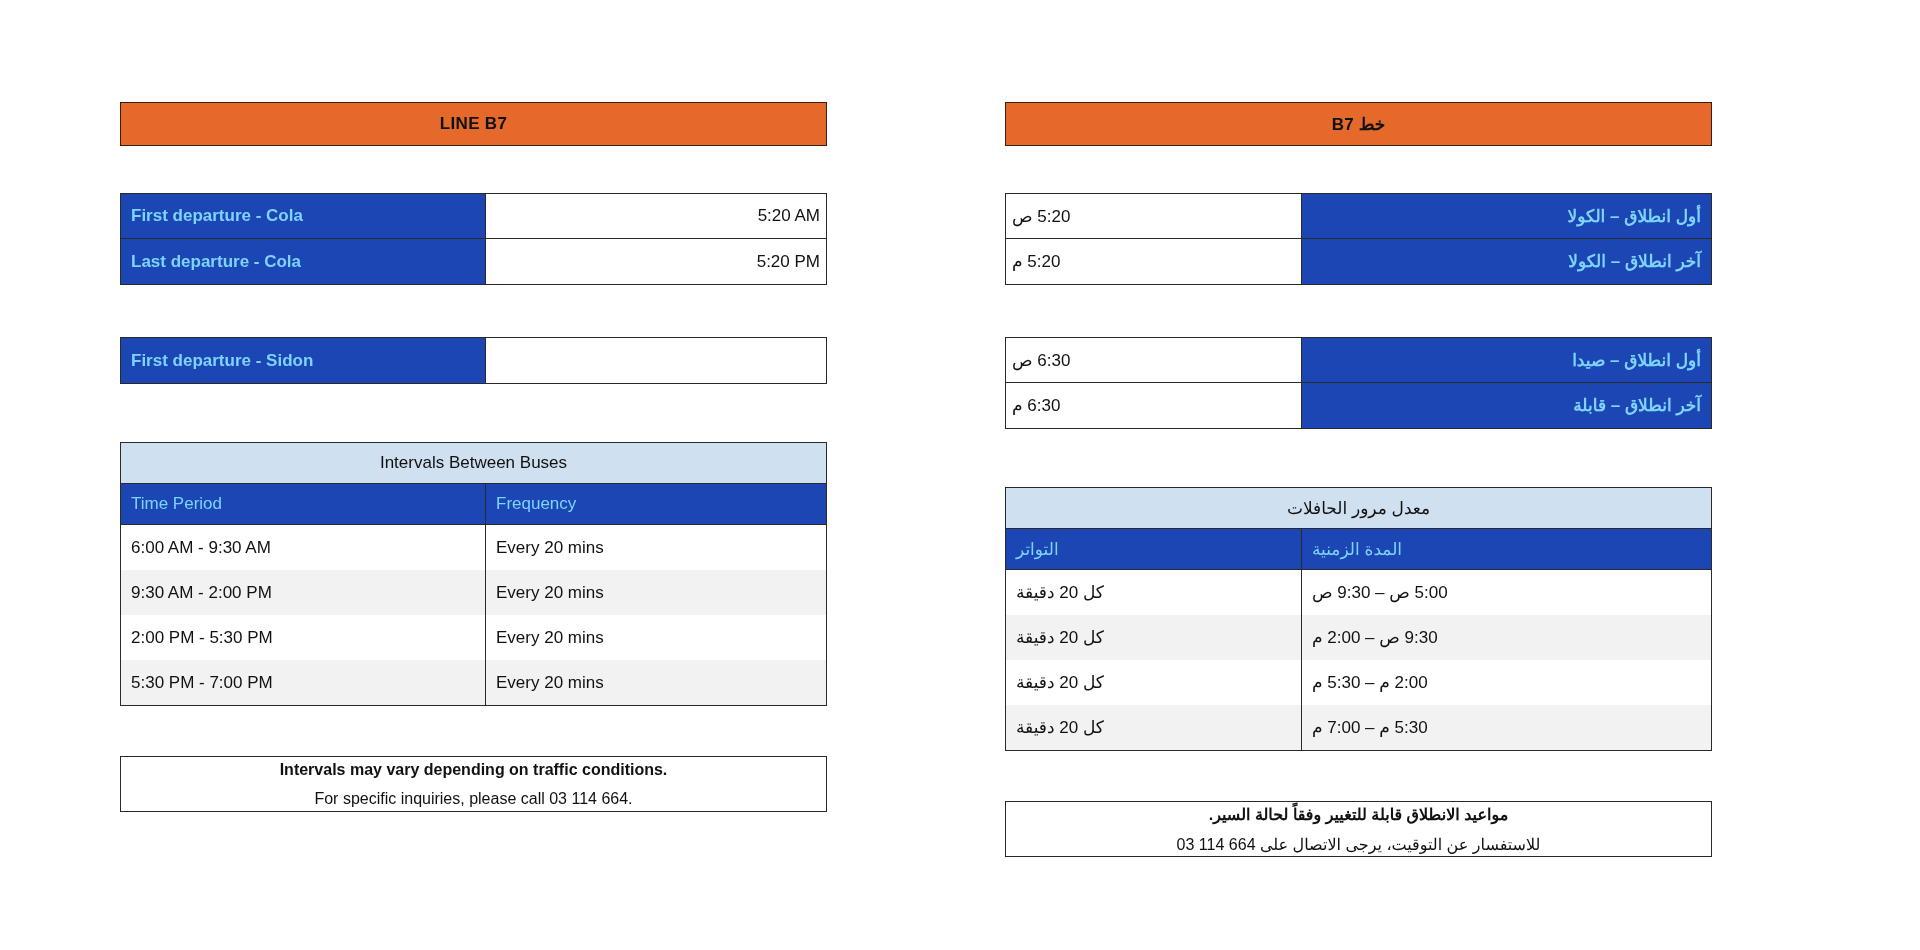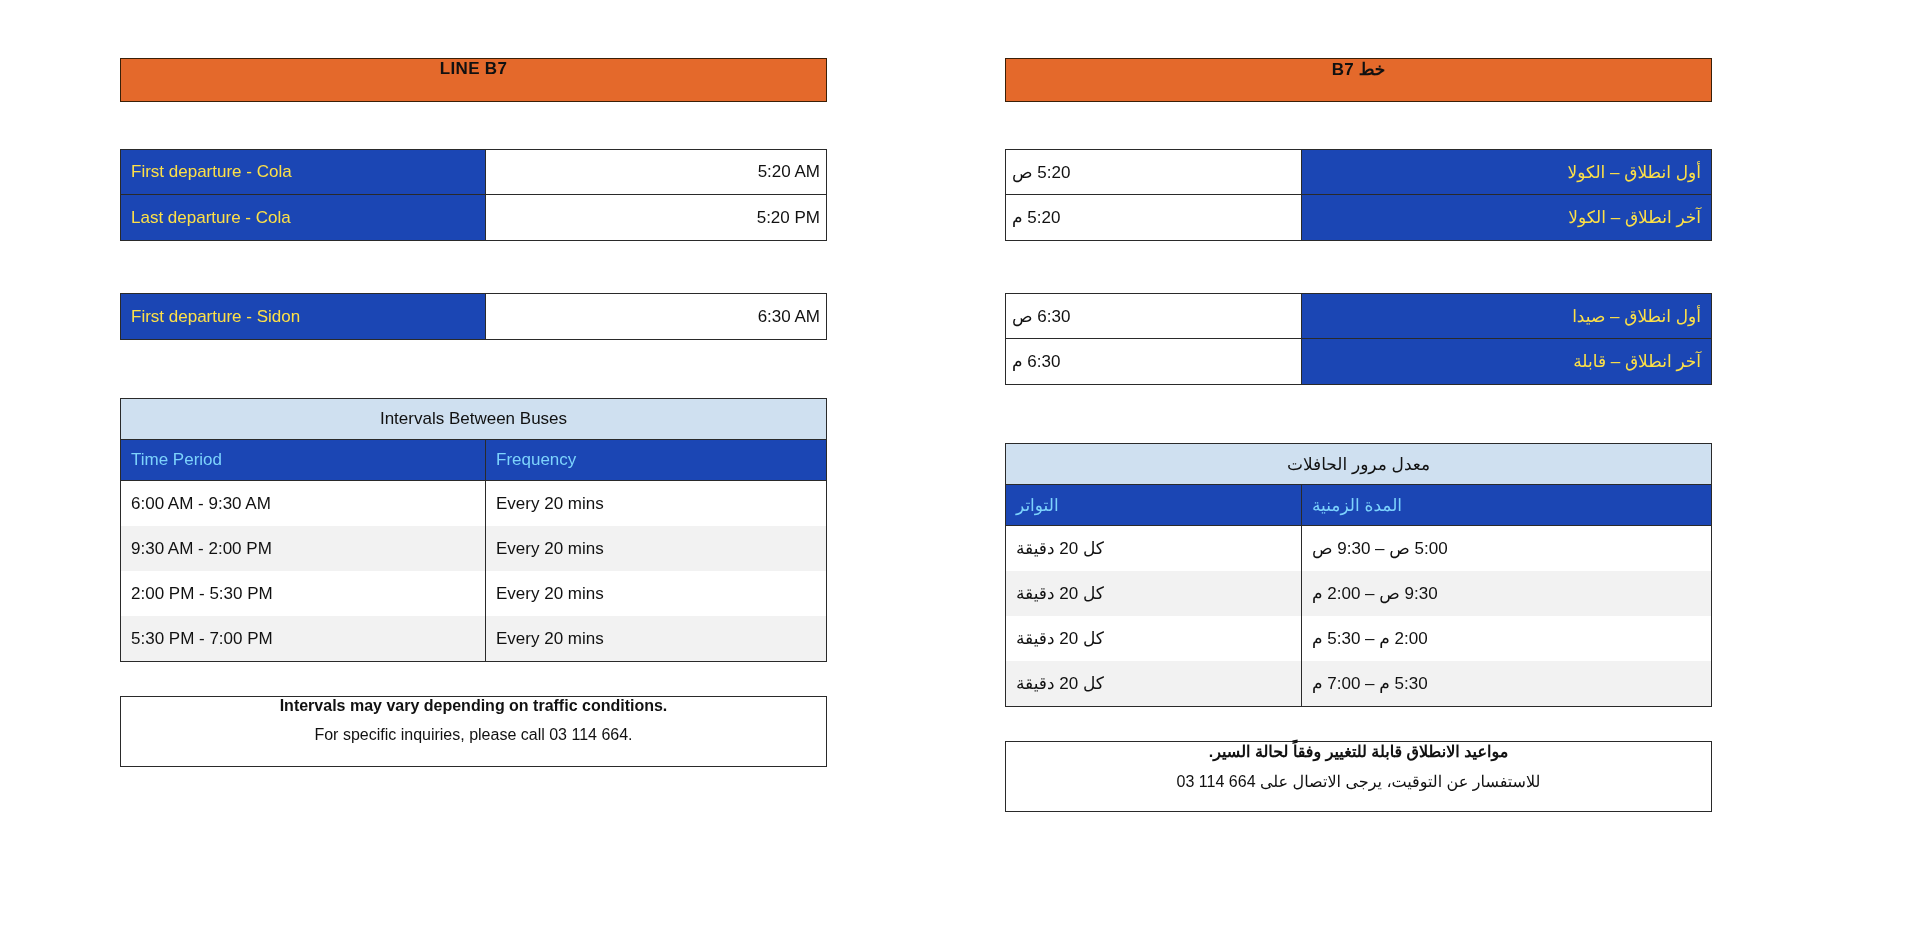--- a/index.html
+++ b/index.html
@@ -29,22 +29,23 @@
   }
   .panel-en { margin-left: 120px; }
   .panel-ar { margin-left: 178px; direction: rtl; }
 
   
   .banner {
     height: 44px;
     background: #E4692B;
     border: 1.5px solid #3a2008;
     display: flex;
+    align-items: center;
     justify-content: center;
-    margin-top: 58px;
+    margin-top: 102px;
   }
   .banner-text {
     font-size: 17px;
     font-weight: bold;
     color: #111111;
     letter-spacing: 0.3px;
   }
 
   
   .dep-block {
@@ -53,26 +54,27 @@
   }
   .dep-row {
     display: flex;
     height: 45px;
     border-bottom: 1.5px solid #2a2a2a;
   }
   .dep-row:last-child { border-bottom: none; }
   .dep-label {
     flex: 0 0 365px;
     background: #1B46B4;
-    color: #fde047;
+    color: #7dd3fc;
     font-size: 17px;
     display: flex;
     align-items: center;
     padding: 0 10px;
     border-right: 1.5px solid #2a2a2a;
+    font-weight: bold;
   }
   .dep-value {
     flex: 1;
     background: #ffffff;
     color: #111111;
     font-size: 17px;
     display: flex;
     align-items: center;
     justify-content: flex-end;
     padding: 0 6px;
@@ -135,26 +137,26 @@
     flex: 0 0 410px;
     border-right: none;
     border-left: 1.5px solid #2a2a2a;
   }
   .panel-ar .int-head .cell,
   .panel-ar .int-row .cell { justify-content: flex-end; }
 
   
   .note {
     border: 1.5px solid #2a2a2a;
-    margin-top: 34px;
-    height: 71px;
+    margin-top: 50px;
+    height: 56px;
     display: flex;
     flex-direction: column;
     align-items: center;
-    justify-content: flex-start;
+    justify-content: center;
     gap: 11px;
     background: #ffffff;
   }
   .note-bold {
     font-size: 16px;
     font-weight: bold;
     color: #111111;
   }
   .note-sub {
     font-size: 16px;
@@ -180,21 +182,20 @@
         </div>
         <div class="dep-row">
           <div class="dep-label">Last departure - Cola</div>
           <div class="dep-value">5:20 PM</div>
         </div>
       </div>
 
       <div class="dep-block second">
         <div class="dep-row">
           <div class="dep-label">First departure - Sidon</div>
-          <div class="dep-value">6:30 AM</div>
         </div>
       </div>
 
       <div class="int-table">
         <div class="int-caption">Intervals Between Buses</div>
         <div class="int-head">
           <div class="cell c1">Time Period</div>
           <div class="cell c2">Frequency</div>
         </div>
         <div class="int-row">

